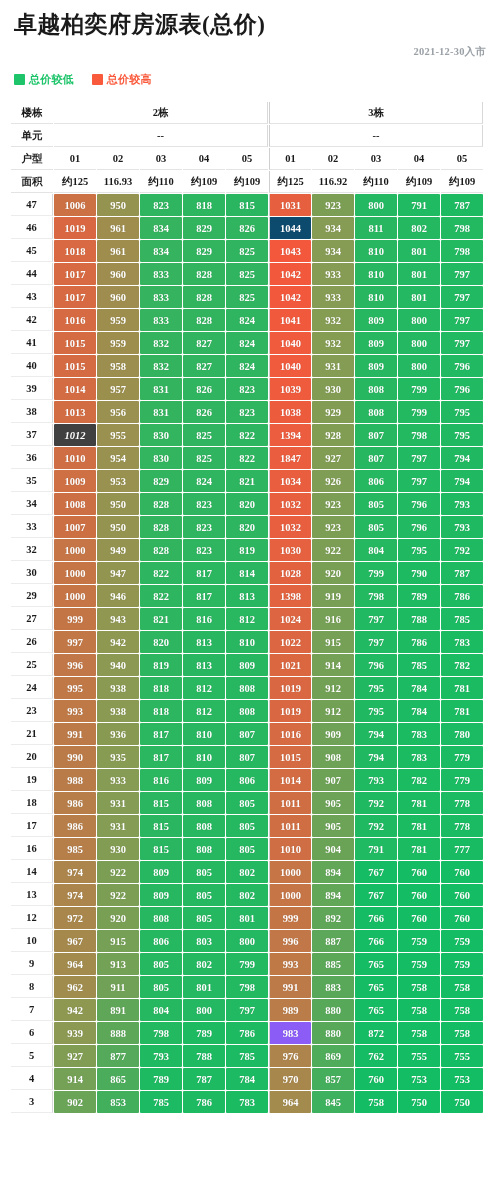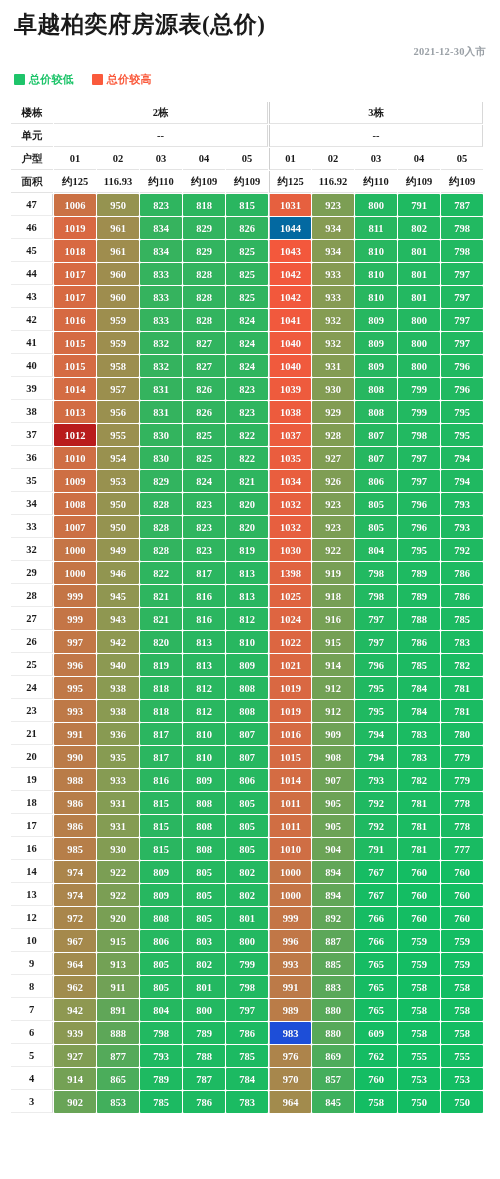--- a/index.html
+++ b/index.html
@@ -191,21 +191,21 @@
             <td class="cell" style="background: rgb(31, 186, 97);">791</td>
             <td class="cell" style="background: rgb(29, 186, 98);">787</td>
           </tr>
           <tr>
             <td class="rowlabel">46</td>
             <td class="cell" style="background: rgb(217, 104, 66);">1019</td>
             <td class="cell" style="background: rgb(159, 141, 78);">961</td>
             <td class="cell" style="background: rgb(54, 179, 94);">834</td>
             <td class="cell" style="background: rgb(50, 180, 95);">829</td>
             <td class="cell" style="background: rgb(49, 180, 95);">826</td>
-            <td class="cell divider-left" style="background: #0369a1;">1044</td>
+            <td class="cell divider-left" style="background: #0c4a6e;">1044</td>
             <td class="cell" style="background: rgb(134, 155, 83);">934</td>
             <td class="cell" style="background: rgb(40, 183, 96);">811</td>
             <td class="cell" style="background: rgb(36, 184, 97);">802</td>
             <td class="cell" style="background: rgb(34, 185, 97);">798</td>
           </tr>
           <tr>
             <td class="rowlabel">45</td>
             <td class="cell" style="background: rgb(216, 105, 66);">1018</td>
             <td class="cell" style="background: rgb(159, 141, 78);">961</td>
             <td class="cell" style="background: rgb(54, 179, 94);">834</td>
@@ -303,39 +303,39 @@
             <td class="cell" style="background: rgb(49, 180, 95);">826</td>
             <td class="cell" style="background: rgb(47, 181, 95);">823</td>
             <td class="cell divider-left" style="background: rgb(237, 91, 61);">1038</td>
             <td class="cell" style="background: rgb(130, 156, 83);">929</td>
             <td class="cell" style="background: rgb(39, 183, 96);">808</td>
             <td class="cell" style="background: rgb(34, 185, 97);">799</td>
             <td class="cell" style="background: rgb(32, 185, 97);">795</td>
           </tr>
           <tr>
             <td class="rowlabel">37</td>
-            <td class="cell" style="background: #b91c1c;">1012</td>
+            <td class="cell" style="background: #404040; font-style: italic;">1012</td>
             <td class="cell" style="background: rgb(154, 144, 79);">955</td>
             <td class="cell" style="background: rgb(51, 180, 94);">830</td>
             <td class="cell" style="background: rgb(48, 180, 95);">825</td>
             <td class="cell" style="background: rgb(46, 181, 95);">822</td>
-            <td class="cell divider-left" style="background: rgb(236, 92, 62);">1037</td>
+            <td class="cell divider-left" style="background: rgb(236, 92, 62);">1394</td>
             <td class="cell" style="background: rgb(129, 157, 83);">928</td>
             <td class="cell" style="background: rgb(38, 183, 96);">807</td>
             <td class="cell" style="background: rgb(34, 185, 97);">798</td>
             <td class="cell" style="background: rgb(32, 185, 97);">795</td>
           </tr>
           <tr>
             <td class="rowlabel">36</td>
             <td class="cell" style="background: rgb(207, 110, 68);">1010</td>
             <td class="cell" style="background: rgb(153, 145, 79);">954</td>
             <td class="cell" style="background: rgb(51, 180, 94);">830</td>
             <td class="cell" style="background: rgb(48, 180, 95);">825</td>
             <td class="cell" style="background: rgb(46, 181, 95);">822</td>
-            <td class="cell divider-left" style="background: rgb(234, 93, 62);">1035</td>
+            <td class="cell divider-left" style="background: rgb(234, 93, 62);">1847</td>
             <td class="cell" style="background: rgb(128, 157, 83);">927</td>
             <td class="cell" style="background: rgb(38, 183, 96);">807</td>
             <td class="cell" style="background: rgb(33, 185, 97);">797</td>
             <td class="cell" style="background: rgb(32, 185, 97);">794</td>
           </tr>
           <tr>
             <td class="rowlabel">35</td>
             <td class="cell" style="background: rgb(206, 111, 68);">1009</td>
             <td class="cell" style="background: rgb(152, 145, 79);">953</td>
             <td class="cell" style="background: rgb(50, 180, 95);">829</td>
@@ -380,46 +380,46 @@
             <td class="cell" style="background: rgb(50, 180, 95);">828</td>
             <td class="cell" style="background: rgb(47, 181, 95);">823</td>
             <td class="cell" style="background: rgb(45, 181, 95);">819</td>
             <td class="cell divider-left" style="background: rgb(229, 97, 63);">1030</td>
             <td class="cell" style="background: rgb(123, 158, 84);">922</td>
             <td class="cell" style="background: rgb(37, 184, 96);">804</td>
             <td class="cell" style="background: rgb(32, 185, 97);">795</td>
             <td class="cell" style="background: rgb(31, 185, 97);">792</td>
           </tr>
           <tr>
+            <td class="rowlabel">30</td>
+            <td class="cell" style="background: rgb(197, 117, 70);">1000</td>
+            <td class="cell" style="background: rgb(146, 149, 80);">947</td>
+            <td class="cell" style="background: rgb(46, 181, 95);">822</td>
+            <td class="cell" style="background: rgb(43, 182, 96);">817</td>
+            <td class="cell" style="background: rgb(42, 182, 96);">814</td>
+            <td class="cell divider-left" style="background: rgb(226, 98, 64);">1028</td>
+            <td class="cell" style="background: rgb(121, 159, 84);">920</td>
+            <td class="cell" style="background: rgb(34, 185, 97);">799</td>
+            <td class="cell" style="background: rgb(30, 186, 97);">790</td>
+            <td class="cell" style="background: rgb(29, 186, 98);">787</td>
+          </tr>
+          <tr>
             <td class="rowlabel">29</td>
             <td class="cell" style="background: rgb(197, 117, 70);">1000</td>
             <td class="cell" style="background: rgb(145, 149, 80);">946</td>
             <td class="cell" style="background: rgb(46, 181, 95);">822</td>
             <td class="cell" style="background: rgb(43, 182, 96);">817</td>
             <td class="cell" style="background: rgb(41, 182, 96);">813</td>
             <td class="cell divider-left" style="background: rgb(225, 99, 64);">1398</td>
             <td class="cell" style="background: rgb(120, 159, 85); margin-left: 41px;">919</td>
             <td class="cell" style="background: rgb(34, 185, 97);">798</td>
             <td class="cell" style="background: rgb(30, 186, 97);">789</td>
             <td class="cell" style="background: rgb(29, 186, 98);">786</td>
           </tr>
           <tr>
-            <td class="rowlabel">28</td>
-            <td class="cell" style="background: rgb(196, 117, 70);">999</td>
-            <td class="cell" style="background: rgb(144, 150, 81);">945</td>
-            <td class="cell" style="background: rgb(46, 181, 95);">821</td>
-            <td class="cell" style="background: rgb(43, 182, 96);">816</td>
-            <td class="cell" style="background: rgb(41, 182, 96);">813</td>
-            <td class="cell divider-left" style="background: rgb(223, 100, 64);">1025</td>
-            <td class="cell" style="background: rgb(119, 159, 85);">918</td>
-            <td class="cell" style="background: rgb(34, 185, 97);">798</td>
-            <td class="cell" style="background: rgb(30, 186, 97);">789</td>
-            <td class="cell" style="background: rgb(29, 186, 98);">786</td>
-          </tr>
-          <tr>
             <td class="rowlabel">27</td>
             <td class="cell" style="background: rgb(196, 117, 70);">999</td>
             <td class="cell" style="background: rgb(143, 151, 81);">943</td>
             <td class="cell" style="background: rgb(46, 181, 95);">821</td>
             <td class="cell" style="background: rgb(43, 182, 96);">816</td>
             <td class="cell" style="background: rgb(41, 183, 96);">812</td>
             <td class="cell divider-left" style="background: rgb(222, 101, 65);">1024</td>
             <td class="cell" style="background: rgb(118, 160, 85);">916</td>
             <td class="cell" style="background: rgb(33, 185, 97);">797</td>
             <td class="cell" style="background: rgb(29, 186, 98);">788</td>
@@ -646,23 +646,23 @@
             <td class="cell" style="background: rgb(20, 189, 99);">758</td>
             <td class="cell" style="background: rgb(20, 189, 99);">758</td>
           </tr>
           <tr>
             <td class="rowlabel">6</td>
             <td class="cell" style="background: rgb(139, 153, 82);">939</td>
             <td class="cell" style="background: rgb(93, 167, 88);">888</td>
             <td class="cell" style="background: rgb(34, 185, 97);">798</td>
             <td class="cell" style="background: rgb(30, 186, 97);">789</td>
             <td class="cell" style="background: rgb(29, 186, 98);">786</td>
-            <td class="cell divider-left" style="background: #1d4ed8;">983</td>
+            <td class="cell divider-left" style="background: #8b5cf6;">983</td>
             <td class="cell" style="background: rgb(87, 169, 89);">880</td>
-            <td class="cell" style="background: rgb(21, 188, 99);">609</td>
+            <td class="cell" style="background: rgb(21, 188, 99);">872</td>
             <td class="cell" style="background: rgb(20, 189, 99);">758</td>
             <td class="cell" style="background: rgb(20, 189, 99);">758</td>
           </tr>
           <tr>
             <td class="rowlabel">5</td>
             <td class="cell" style="background: rgb(128, 157, 83);">927</td>
             <td class="cell" style="background: rgb(84, 170, 90);">877</td>
             <td class="cell" style="background: rgb(31, 185, 97);">793</td>
             <td class="cell" style="background: rgb(29, 186, 98);">788</td>
             <td class="cell" style="background: rgb(28, 186, 98);">785</td>

